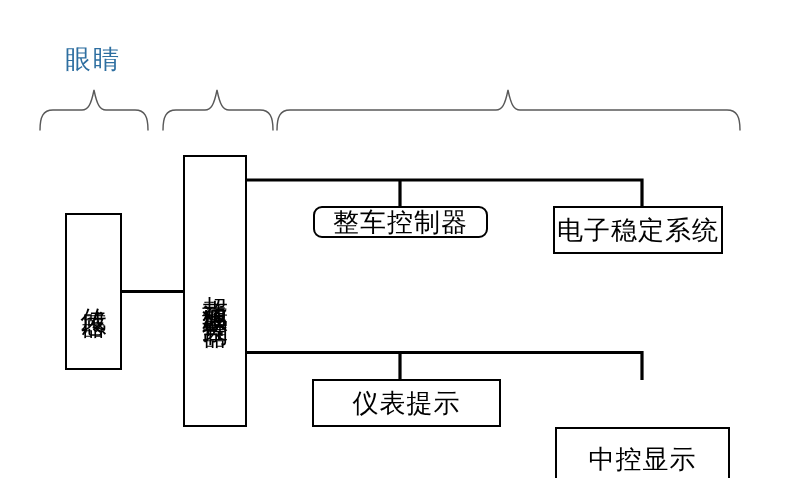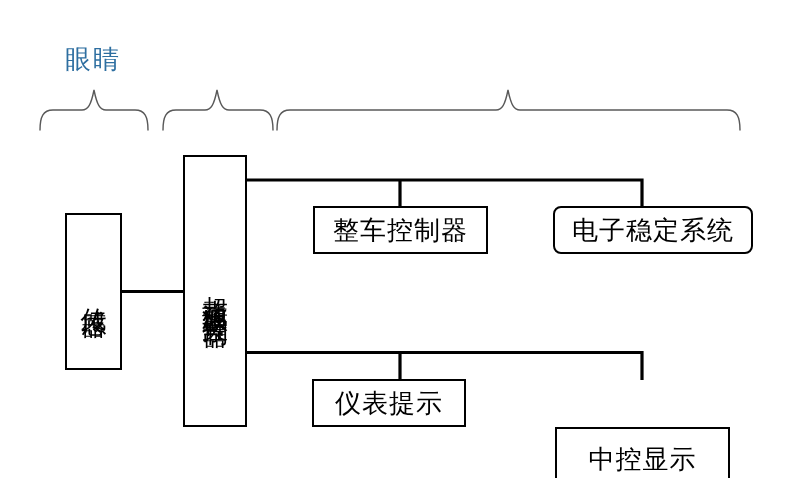--- a/index.html
+++ b/index.html
@@ -48,23 +48,23 @@
     letter-spacing: 1px;
     white-space: nowrap;
   }
   .node.vertical {
     writing-mode: vertical-rl;
     text-orientation: upright;
     letter-spacing: 4px;
   }
   #box-sensor          { left: 65px;  top: 213px; width: 57px;  height: 157px; letter-spacing: 3px; }
   #box-controller      { left: 183px; top: 155px; width: 64px;  height: 272px; }
-  #box-vehicle-ctrl    { left: 313px; top: 206px; width: 175px; height: 48px; }
-  #box-stability       { left: 553px; top: 206px; width: 200px; height: 48px; border-radius: 8px; }
-  #box-instrument      { left: 312px; top: 379px; width: 154px; height: 48px; }
+  #box-vehicle-ctrl    { left: 313px; top: 206px; width: 175px; height: 32px; border-radius: 9px; }
+  #box-stability       { left: 553px; top: 206px; width: 170px; height: 48px; }
+  #box-instrument      { left: 312px; top: 379px; width: 189px; height: 48px; }
   #box-center-display  { left: 555px; top: 379px; width: 175px; height: 64px; margin-top: 48px; }
   #label-eyes  { left: 93px; }
   #label-brain { left: 217px; }
   #label-hands { left: 512px; }
 </style>
 </head>
 <body>
 
 <div class="canvas">
 

